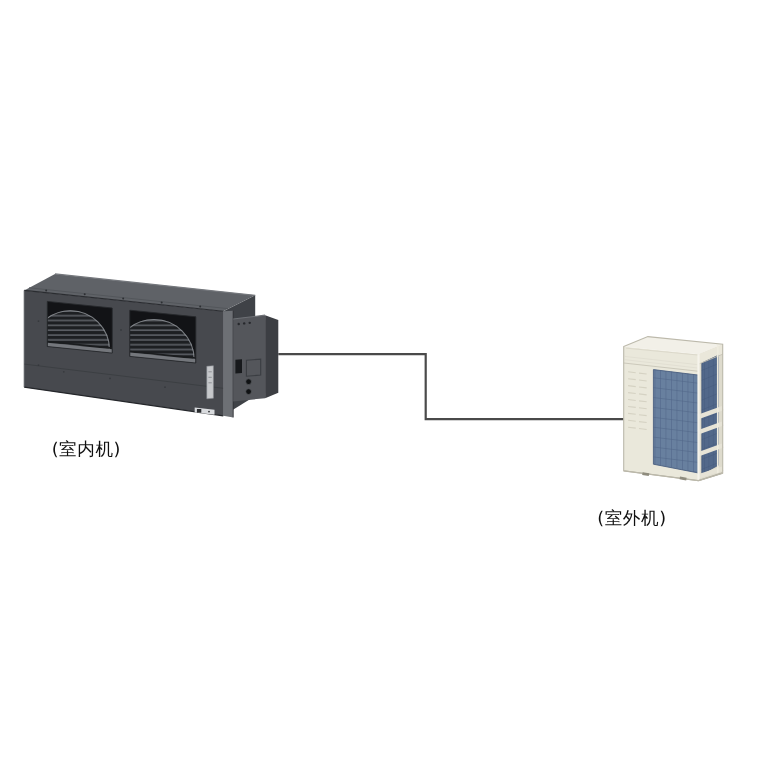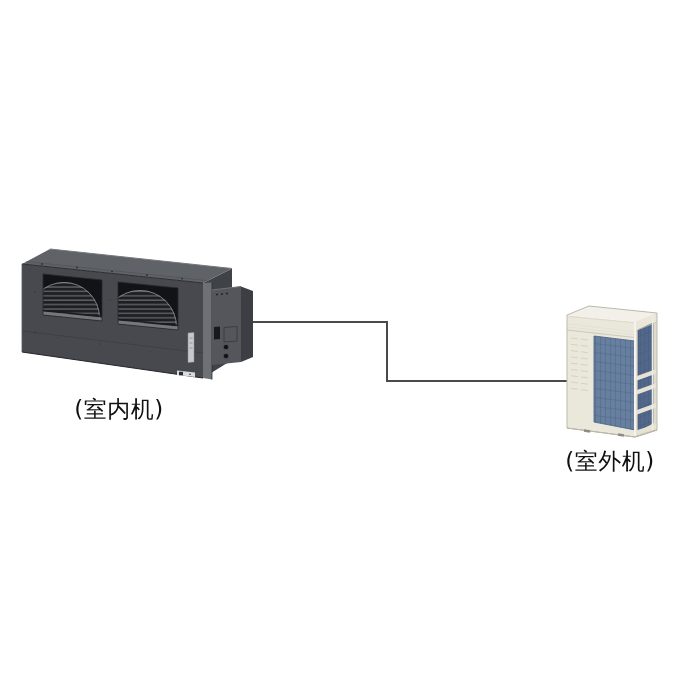--- a/index.html
+++ b/index.html
@@ -31,26 +31,26 @@
   .f-indoor-box{fill:var(--indoor-box);}
   .f-indoor-box-side{fill:var(--indoor-box-side);}
   .f-opening{fill:var(--indoor-opening);}
   .f-out-front{fill:var(--outdoor-front);}
   .f-out-side{fill:var(--outdoor-side);}
   .f-out-top{fill:var(--outdoor-top);}
   .f-grille-front{fill:var(--grille-front);}
   .f-grille-side{fill:var(--grille-side);}
   .wire{stroke:var(--wire);stroke-width:2;fill:none;}
   .unit-label{
-    position:absolute;text-align:center;
-    font-size:23px;line-height:30px;color:var(--label-text);
+    position:absolute;text-align:left;
+    font-size:16px;line-height:30px;color:var(--label-text);
     letter-spacing:0.5px;white-space:nowrap;
   }
   #indoor-label{left:47px;top:394px;width:144px;}
-  #outdoor-label{left:543px;top:446px;width:134px;}
+  #outdoor-label{left:543px;top:456px;width:134px;}
 </style>
 </head>
 <body>
 
 <svg id="scene" width="700" height="700" viewBox="0 0 700 700">
   <defs>
     <pattern id="slats" width="6" height="4.4" patternUnits="userSpaceOnUse">
       <rect width="6" height="4.4" fill="#1d1f22"></rect>
       <line x1="0" y1="1" x2="6" y2="1" stroke="#5e6268" stroke-width="1.4"></line>
     </pattern>

